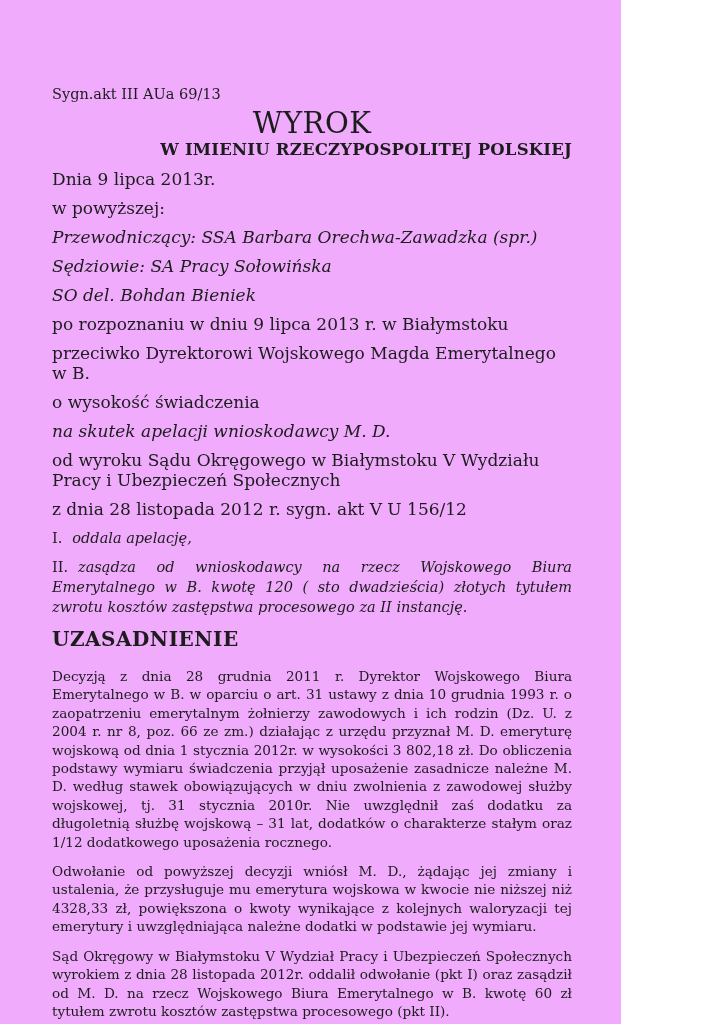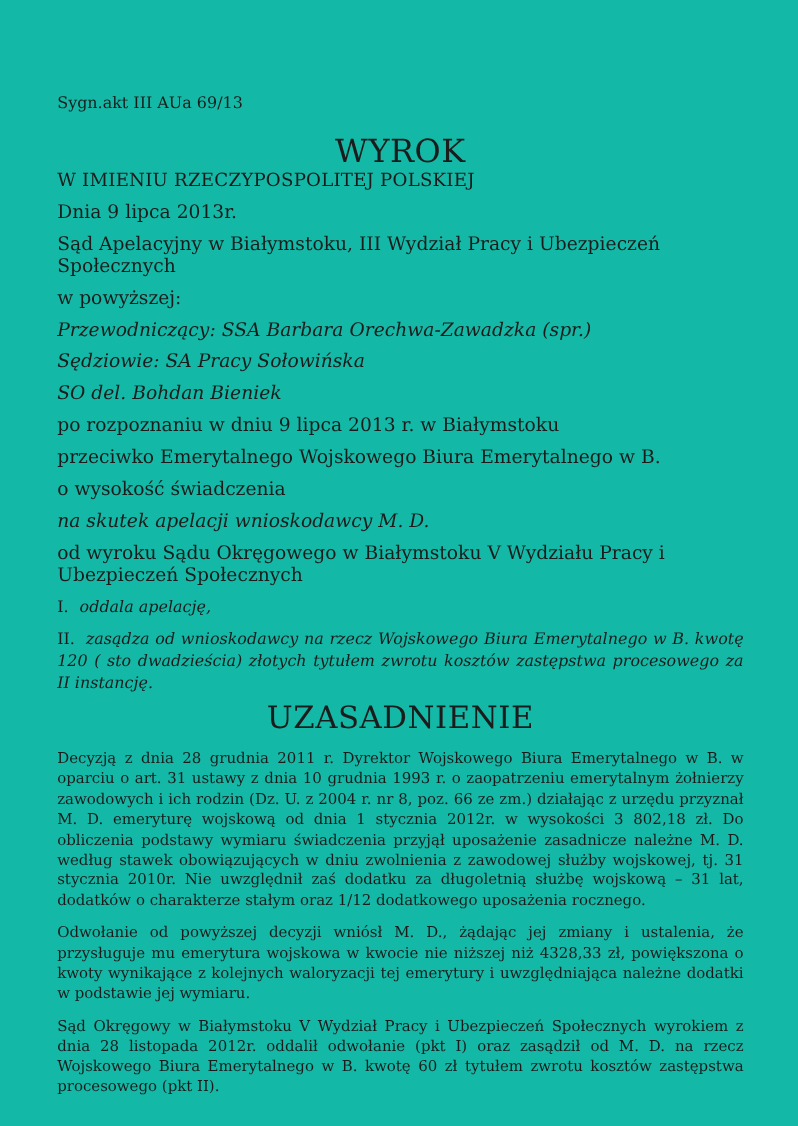--- a/index.html
+++ b/index.html
@@ -5,41 +5,41 @@
   * { margin:0; padding:0; box-sizing:border-box; }
   html, body { background:#ffffff; }
   body {
     width:725px; height:1024px;
     overflow:hidden;
     color:#1c1c1c;
     font-family:"DejaVu Serif","Liberation Serif",serif;
     position:relative;
   }
   .page {
-    width:725px; height:1024px;
+    width:621px; height:1024px;
     padding:85px 49px 0 52px;
-    background:#14b8a6;
+    background:#f0abfc;
   }
   .case-number {
     font-size:14.5px;
     line-height:19px;
   }
   .doc-title {
     font-size:29px;
     font-weight:400;
     line-height:34px;
     text-align:center;
     letter-spacing:0.5px;
-    margin-top:16px;
+    margin-top:2px;
   }
   .doc-subtitle {
     font-size:16.5px;
-    font-weight:400;
+    font-weight:700;
     line-height:20px;
-    text-align:left;
+    text-align:right;
     letter-spacing:0.2px;
   }
   .header-lines { margin-top:0; }
   .hline {
     font-size:17px;
     line-height:20px;
     margin-top:9px;
   }
   .bi { font-weight:400; font-style:italic; }
   .ruling {
@@ -47,24 +47,23 @@
     line-height:20px;
     margin-top:9px;
     text-align:justify;
   }
   .ruling .numeral {
     font-style:normal;
     font-weight:400;
     padding-right:10px;
   }
   .justification-heading {
-    font-size:28px;
-    font-weight:400;
+    font-size:20px;
+    font-weight:700;
     line-height:34px;
-    text-align:center;
     letter-spacing:0.5px;
     margin-top:5px;
   }
   .jpara {
     font-size:13.6px;
     line-height:18.4px;
     text-align:justify;
     margin-top:11px;
   }
 </style>
@@ -74,30 +73,30 @@
 <div class="page">
 
   <p class="case-number">Sygn.akt III AUa 69/13</p>
 
   <h1 class="doc-title">WYROK</h1>
 
   <h2 class="doc-subtitle">W IMIENIU RZECZYPOSPOLITEJ POLSKIEJ</h2>
 
   <div class="header-lines">
       <p class="hline">Dnia 9 lipca 2013r.</p>
-      <p class="hline">Sąd Apelacyjny w Białymstoku, III Wydział Pracy i Ubezpieczeń Społecznych</p>
       <p class="hline">w powyższej:</p>
       <p class="hline bi">Przewodniczący: SSA Barbara Orechwa-Zawadzka (spr.)</p>
       <p class="hline bi">Sędziowie: SA Pracy Sołowińska</p>
       <p class="hline bi">SO del. Bohdan Bieniek</p>
       <p class="hline">po rozpoznaniu w dniu 9 lipca 2013 r. w Białymstoku</p>
-      <p class="hline">przeciwko Emerytalnego Wojskowego Biura Emerytalnego w B.</p>
+      <p class="hline">przeciwko Dyrektorowi Wojskowego Magda Emerytalnego w B.</p>
       <p class="hline">o wysokość świadczenia</p>
       <p class="hline bi">na skutek apelacji wnioskodawcy M. D.</p>
       <p class="hline">od wyroku Sądu Okręgowego w Białymstoku V Wydziału Pracy i Ubezpieczeń Społecznych</p>
+      <p class="hline">z dnia 28 listopada 2012 r. sygn. akt V U 156/12</p>
     </div>
 
   <div class="ruling-list">
       <p class="ruling"><span class="numeral">I.</span><span class="bi">oddala apelację,</span></p>
       <p class="ruling"><span class="numeral">II.</span><span class="bi">zasądza od wnioskodawcy na rzecz Wojskowego Biura Emerytalnego w B. kwotę 120 ( sto dwadzieścia) złotych tytułem zwrotu kosztów zastępstwa procesowego za II instancję.</span></p>
     </div>
 
   <h2 class="justification-heading">UZASADNIENIE</h2>
 
   <div class="justification-paragraphs">

